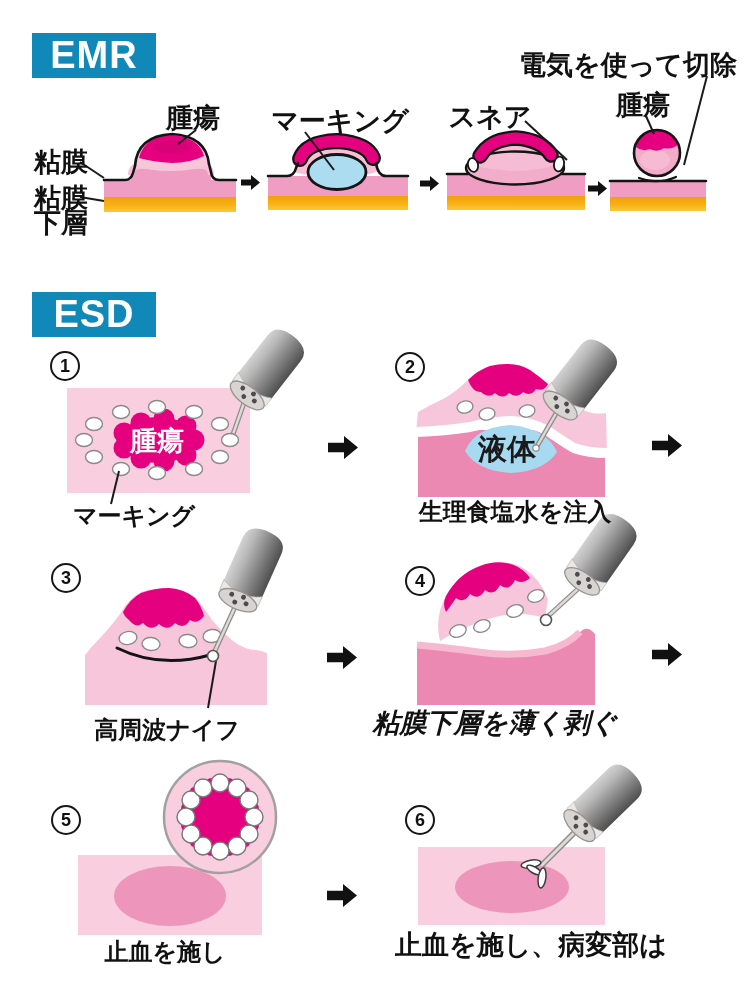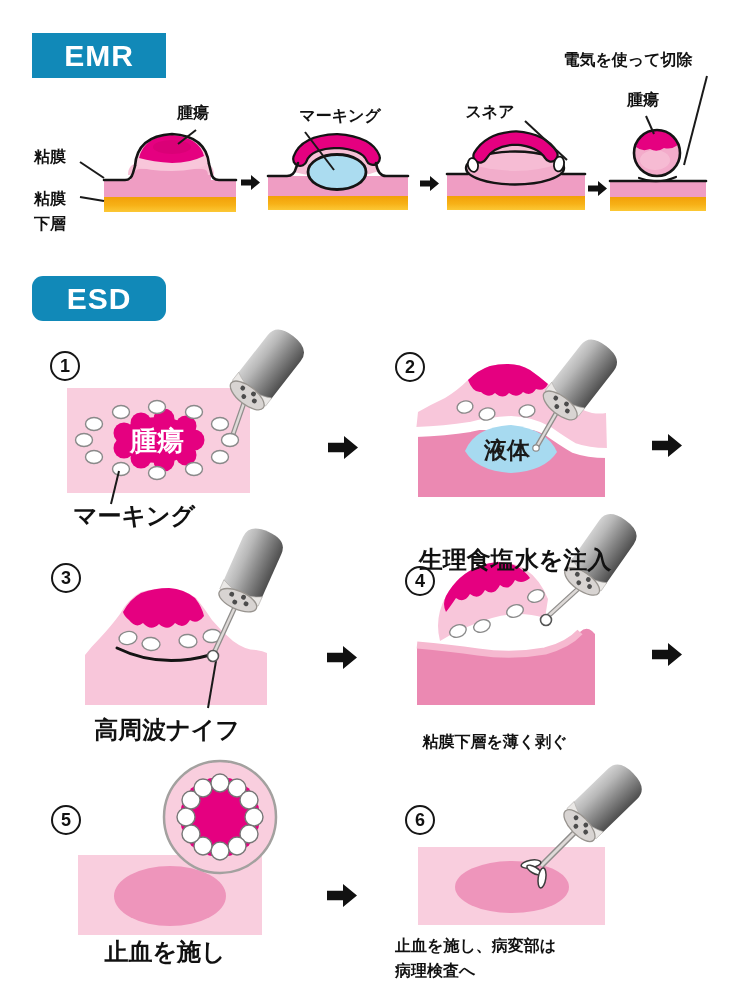--- a/index.html
+++ b/index.html
@@ -1,31 +1,31 @@
 <!DOCTYPE html>
 <html><head>
 <meta charset="utf-8">
 <style>
   html,body{margin:0;padding:0;background:#fff;}
   body{font-family:"Liberation Sans",sans-serif;}
   #stage{position:relative;width:750px;height:1005px;background:#fff;overflow:hidden;}
   #art{position:absolute;left:0;top:0;}
-  .badge{position:absolute;width:134px;height:45px;background:#1189b8;color:#fff;
+  .badge{position:absolute;width:124px;height:45px;background:#1189b8;color:#fff;
          display:flex;align-items:center;justify-content:center;
-         font-size:30px;font-weight:bold;letter-spacing:1px;}
+         font-size:38px;font-weight:bold;letter-spacing:1px;}
   .lbl{position:absolute;color:#111;font-weight:600;white-space:nowrap;line-height:1;}
   .c{transform:translateX(-50%);}
-  .f23{font-size:16px;}
+  .f23{font-size:27px;}
   .f24{font-size:24px;}
   .num{position:absolute;width:26px;height:26px;border:2.2px solid #161616;border-radius:50%;
        display:flex;align-items:center;justify-content:center;
        font-size:18px;font-weight:600;color:#111;background:#fff;}
   .inner-tumor{position:absolute;color:#fff;font-size:27px;font-weight:700;white-space:nowrap;
        transform:translate(-50%,-50%);}
-  .inner-fluid{position:absolute;color:#1a1a1a;font-size:23px;font-weight:600;white-space:nowrap;
+  .inner-fluid{position:absolute;color:#1a1a1a;font-size:29px;font-weight:600;white-space:nowrap;
        transform:translate(-50%,-50%);}
   .twoline div{line-height:25px;}
 </style>
 </head>
 <body>
 
 <div id="stage">
 
 <svg id="art" width="750" height="1005" viewBox="0 0 750 1005">
   <defs>
@@ -254,21 +254,21 @@
   <g fill="#111">
     <polygon points="0,6.8 16,6.8 16,0 30,11.5 16,23 16,16.2 0,16.2" transform="translate(328,436)"></polygon>
     <polygon points="0,6.8 16,6.8 16,0 30,11.5 16,23 16,16.2 0,16.2" transform="translate(652,434)"></polygon>
     <polygon points="0,6.8 16,6.8 16,0 30,11.5 16,23 16,16.2 0,16.2" transform="translate(327,646)"></polygon>
     <polygon points="0,6.8 16,6.8 16,0 30,11.5 16,23 16,16.2 0,16.2" transform="translate(652,643)"></polygon>
     <polygon points="0,6.8 16,6.8 16,0 30,11.5 16,23 16,16.2 0,16.2" transform="translate(327,884)"></polygon>
   </g>
 </svg>
 
   <div class="badge" style="left:32px;top:33px;">EMR</div>
-  <div class="badge" style="left:32px;top:276px;border-radius:11px;">ESD</div>
+  <div class="badge" style="left:32px;top:292px;">ESD</div>
 
   <div class="lbl f23 c" style="left:193px;top:105px;">腫瘍</div>
   <div class="lbl f23" style="left:34px;top:149px;">粘膜</div>
   <div class="lbl f23 twoline" style="left:34px;top:186px;">
     <div>粘膜</div>
     <div>下層</div>
   </div>
   <div class="lbl f23 c" style="left:340px;top:108px;">マーキング</div>
   <div class="lbl f23 c" style="left:490px;top:104px;text-align:right;">スネア</div>
   <div class="lbl f23 c" style="left:628px;top:52px;">電気を使って切除</div>
@@ -278,22 +278,21 @@
   <div class="num" style="left:395px;top:352px;">2</div>
   <div class="num" style="left:51px;top:563px;">3</div>
   <div class="num" style="left:405px;top:566px;">4</div>
   <div class="num" style="left:51px;top:805px;">5</div>
   <div class="num" style="left:405px;top:805px;">6</div>
 
   <div class="inner-tumor" style="left:157px;top:441px;">腫瘍</div>
   <div class="inner-fluid" style="left:507px;top:450px;">液体</div>
 
   <div class="lbl f24 c" style="left:134px;top:504px;">マーキング</div>
-  <div class="lbl f24 c" style="left:515px;top:500px;margin-top:48px;">生理食塩水を注入</div>
+  <div class="lbl f24 c" style="left:515px;top:500px;">生理食塩水を注入</div>
   <div class="lbl f24 c" style="left:167px;top:710px;margin-top:8px;">高周波ナイフ</div>
-  <div class="lbl f23 c" style="left:495px;top:734px;">粘膜下層を薄く剥ぐ</div>
+  <div class="lbl f23 c" style="left:495px;top:710px;font-style:italic;">粘膜下層を薄く剥ぐ</div>
   <div class="lbl f24 c" style="left:165px;top:940px;">止血を施し</div>
   <div class="lbl f23 twoline" style="left:395px;top:933px;">
     <div>止血を施し、病変部は</div>
-    <div>病理検査へ</div>
   </div>
 
 </div>
 
 </body></html>

